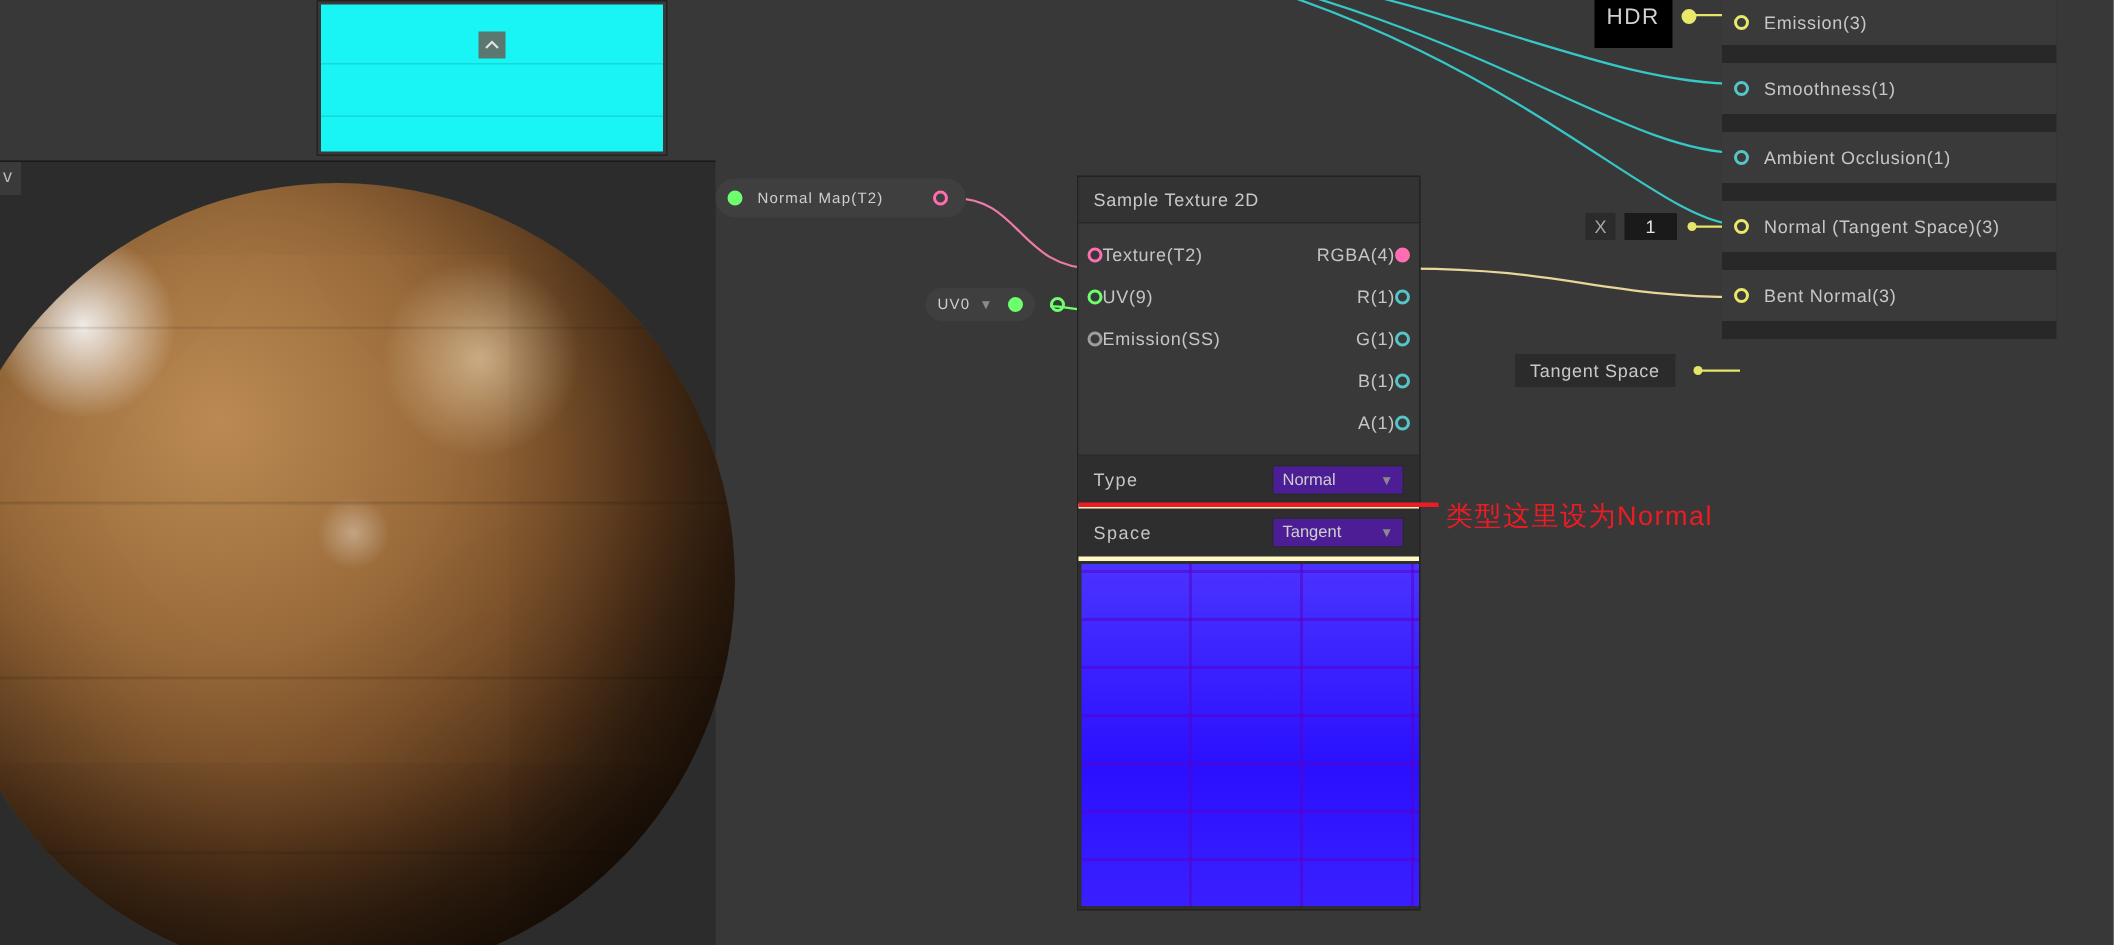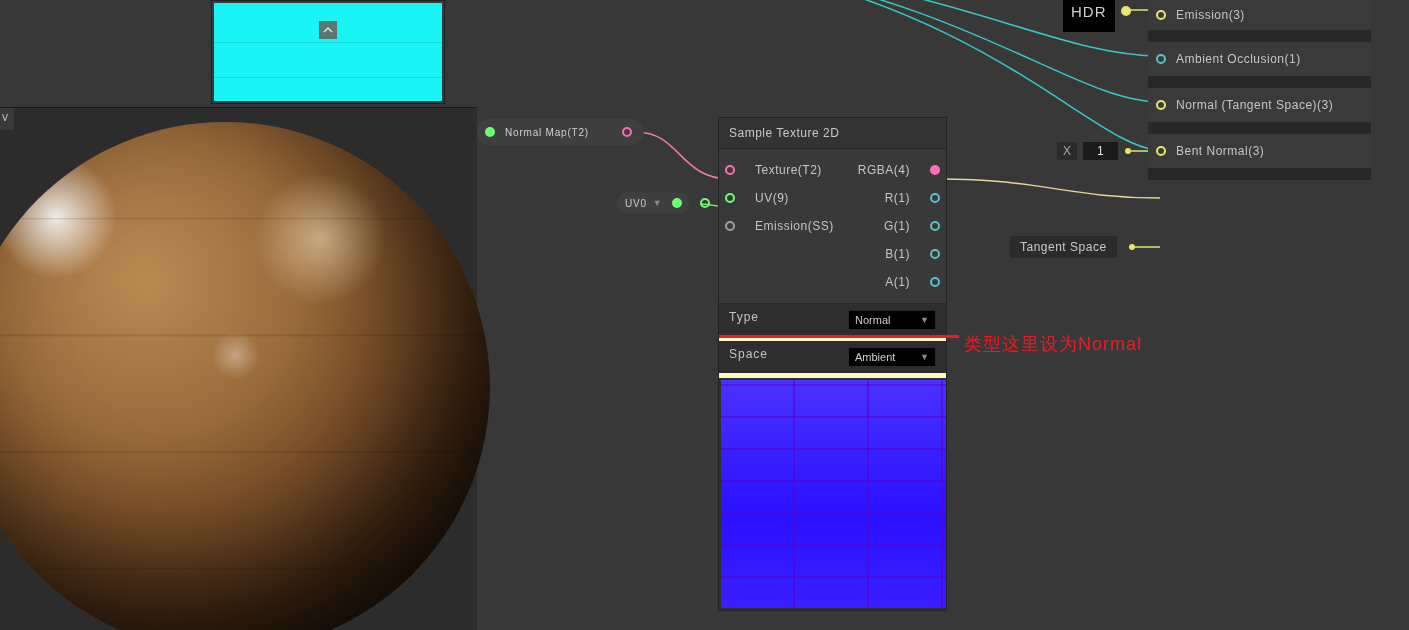--- a/index.html
+++ b/index.html
@@ -136,36 +136,36 @@
   .node-body {
     display: flex;
     background: #393939;
     padding: 14px 6px 14px 6px;
     min-height: 150px;
     border-bottom: 1px solid #2a2a2a;
   }
   .ports-col { display: flex; flex-direction: column; gap: 14px; }
   .ports-col.left { flex: 1; }
   .ports-col.right { text-align: right; align-items: flex-end; }
-  .port-row { display: flex; align-items: center; gap: 20px; height: 14px; }
+  .port-row { display: flex; align-items: center; gap: 0; height: 14px; }
   .port-row .lbl { color: #c5c5c5; letter-spacing: 0.5px; }
   .port-row.right { flex-direction: row-reverse; }
   .node-props {
     background: #2e2e2e;
   }
   .prop-row {
-    display: flex; align-items: flex-start;
+    display: flex; align-items: center;
     padding: 6px 10px; gap: 10px;
-    border-bottom: 5px solid #fef9c3;
+    border-bottom: 3px solid #fef9c3;
     position: relative;
   }
   .prop-row .plabel { flex: 1; color: #c5c5c5; letter-spacing: 1px; }
   .dropdown {
     width: 88px; height: 20px;
-    background: #000000; border: 1px solid #2a2a2a;
+    background: #4c1d95; border: 1px solid #2a2a2a;
     color: #cfcfcf; font-size: 11px;
     display: flex; align-items: center; justify-content: space-between;
     padding: 0 6px;
   }
   .dropdown .caret { font-size: 9px; color: #8a8a8a; }
   .redline {
     position: absolute;
     left: 0; bottom: -2px;
     height: 3px; width: 240px;
     background: #ed1c24;
@@ -340,21 +340,21 @@
       <span class="plabel">Type</span>
       <div class="dropdown">
         <span>Normal</span>
         <span class="caret">▼</span>
       </div>
       <div class="redline"></div>
     </div>
     <div class="prop-row">
       <span class="plabel">Space</span>
       <div class="dropdown">
-        <span>Ambient</span>
+        <span>Tangent</span>
         <span class="caret">▼</span>
       </div>
     </div>
   </div>
   <div class="node-preview">
     <div class="normal-tex"></div>
   </div>
 </div>
 
 <div class="annot">类型这里设为Normal</div>
@@ -371,20 +371,24 @@
   <div class="box">Tangent Space</div>
 </div>
 
 <div class="master">
   <div class="master-row">
     <span class="mport ring port yellow-outline"></span>
     <span class="mlabel" style="margin-left:16px">Emission(3)</span>
   </div>
   <div class="master-row">
     <span class="mport ring port teal"></span>
+    <span class="mlabel" style="margin-left:16px">Smoothness(1)</span>
+  </div>
+  <div class="master-row">
+    <span class="mport ring port teal"></span>
     <span class="mlabel" style="margin-left:16px">Ambient Occlusion(1)</span>
   </div>
   <div class="master-row">
     <span class="mport ring port yellow-outline"></span>
     <span class="mlabel" style="margin-left:16px">Normal (Tangent Space)(3)</span>
   </div>
   <div class="master-row">
     <span class="mport ring port yellow-outline"></span>
     <span class="mlabel" style="margin-left:16px">Bent Normal(3)</span>
   </div>

